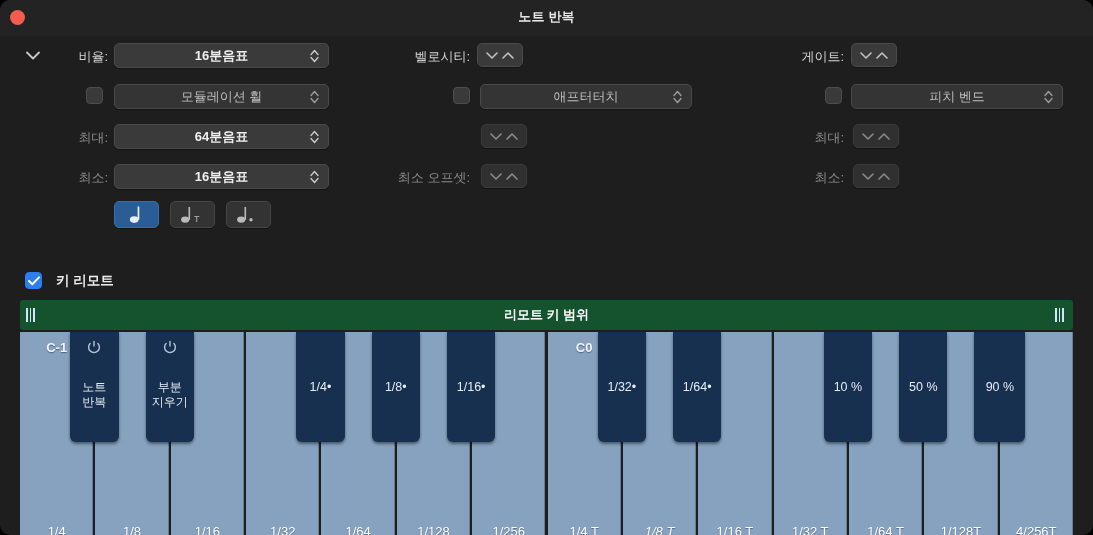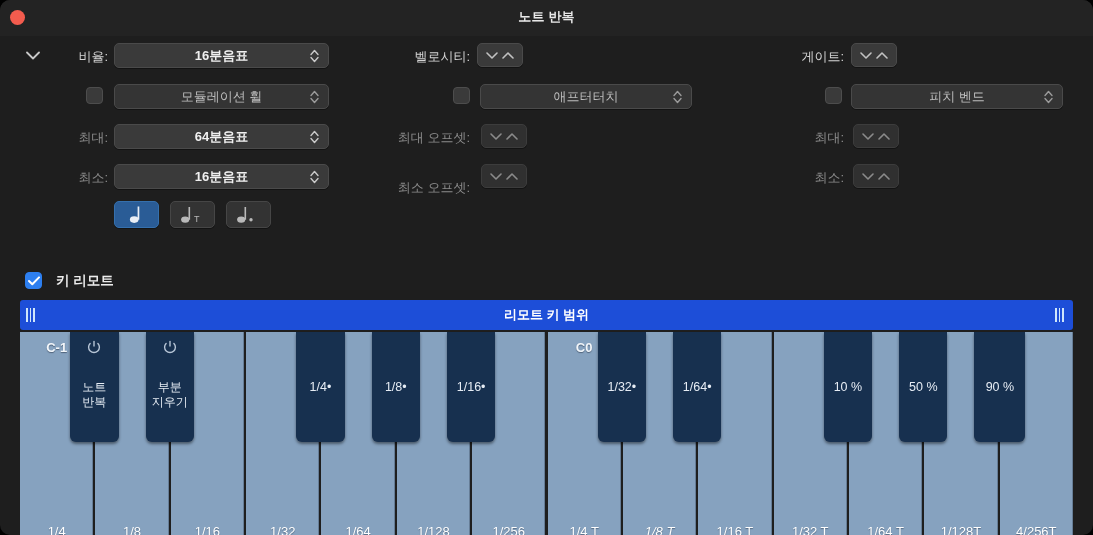--- a/index.html
+++ b/index.html
@@ -114,21 +114,21 @@
   }
 
   #kb {
     position: absolute;
     left: 20px; top: 300px;
     width: 1053px; height: 212px;
   }
   #range-bar {
     position: absolute; left: 0; top: 0;
     width: 1053px; height: 30px;
-    background: #1d4ed8;
+    background: #14532d;
     border-radius: 3px;
     display: flex; align-items: center; justify-content: center;
     font-size: 13px; font-weight: bold; color: #fff;
   }
   .grip {
     position: absolute; top: 50%; transform: translateY(-50%);
     width: 12px; height: 14px;
     display: flex; gap: 2px; align-items: center;
   }
   .grip i { display: block; width: 1.5px; height: 14px; background: #cfe6fb; }
@@ -274,31 +274,30 @@
   <div class="popup quiet" style="left:480px; top:84px; width:212px;">
     <span>애프터터치</span>
     <span class="chev">
       <svg width="9" height="15" viewBox="0 0 9 15">
           <path d="M1 6 L4.5 2 L8 6" fill="none" stroke="#9a9a9a" stroke-width="1.4" stroke-linecap="round" stroke-linejoin="round"></path>
           <path d="M1 9 L4.5 13 L8 9" fill="none" stroke="#9a9a9a" stroke-width="1.4" stroke-linecap="round" stroke-linejoin="round"></path>
         </svg>
     </span>
   </div>
 
-  <div class="lbl dim" style="left:340px; top:129px; width:130px;">최대 오프셋:</div>
   <div class="stepper dim" style="left:481px; top:124px;">
     <svg width="12" height="9" viewBox="0 0 12 9">
         <path d="M1 2 L6 7 L11 2" fill="none" stroke="#8b8b8b" stroke-width="1.6" stroke-linecap="round" stroke-linejoin="round"></path>
       </svg>
     <svg width="12" height="9" viewBox="0 0 12 9">
         <path d="M1 7 L6 2 L11 7" fill="none" stroke="#8b8b8b" stroke-width="1.6" stroke-linecap="round" stroke-linejoin="round"></path>
       </svg>
   </div>
 
-  <div class="lbl dim" style="left:340px; top:179px; width:130px;">최소 오프셋:</div>
+  <div class="lbl dim" style="left:340px; top:169px; width:130px;">최소 오프셋:</div>
   <div class="stepper dim" style="left:481px; top:164px;">
     <svg width="12" height="9" viewBox="0 0 12 9">
         <path d="M1 2 L6 7 L11 2" fill="none" stroke="#8b8b8b" stroke-width="1.6" stroke-linecap="round" stroke-linejoin="round"></path>
       </svg>
     <svg width="12" height="9" viewBox="0 0 12 9">
         <path d="M1 7 L6 2 L11 7" fill="none" stroke="#8b8b8b" stroke-width="1.6" stroke-linecap="round" stroke-linejoin="round"></path>
       </svg>
   </div>
 
   <div class="lbl" style="left:760px; top:48px; width:84px;">게이트:</div>

